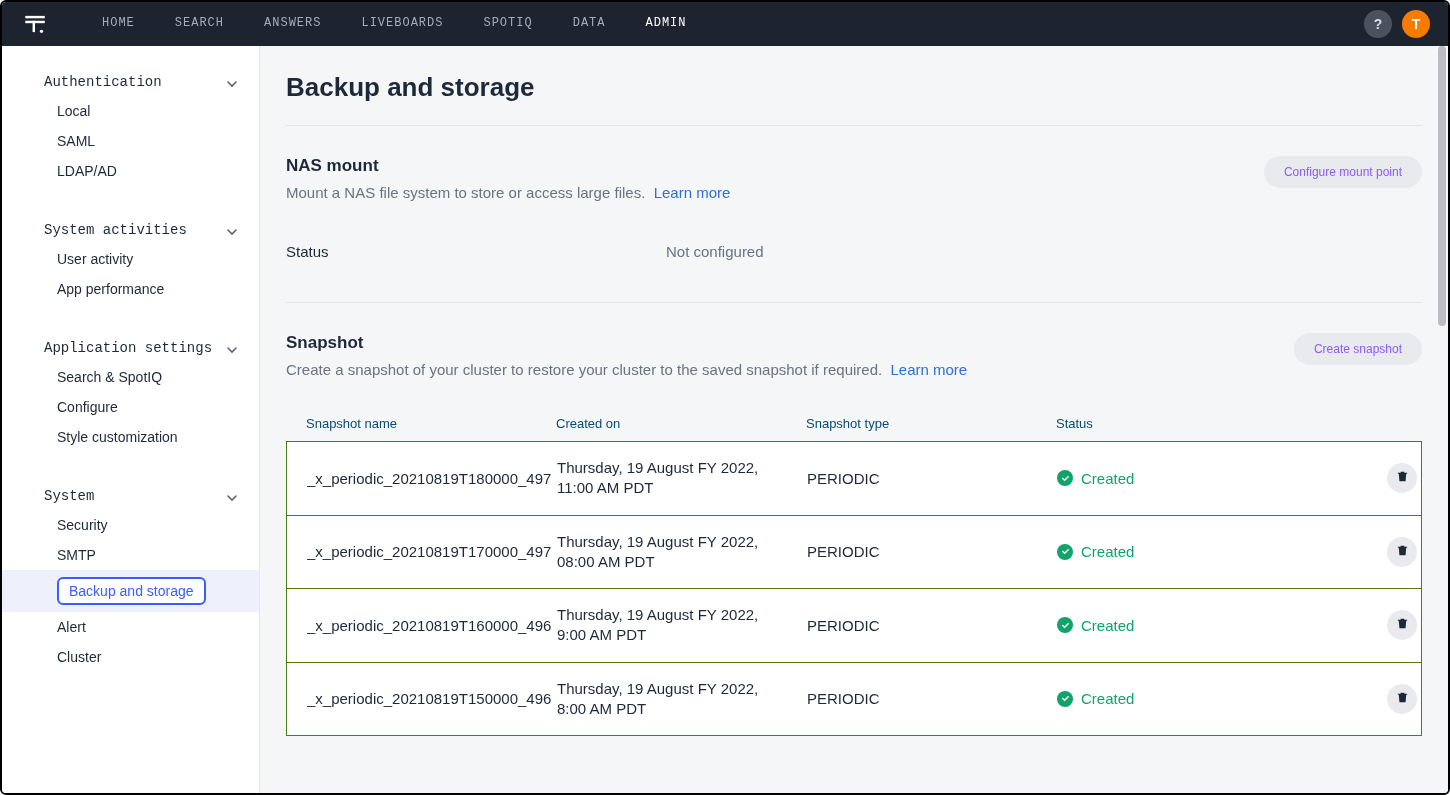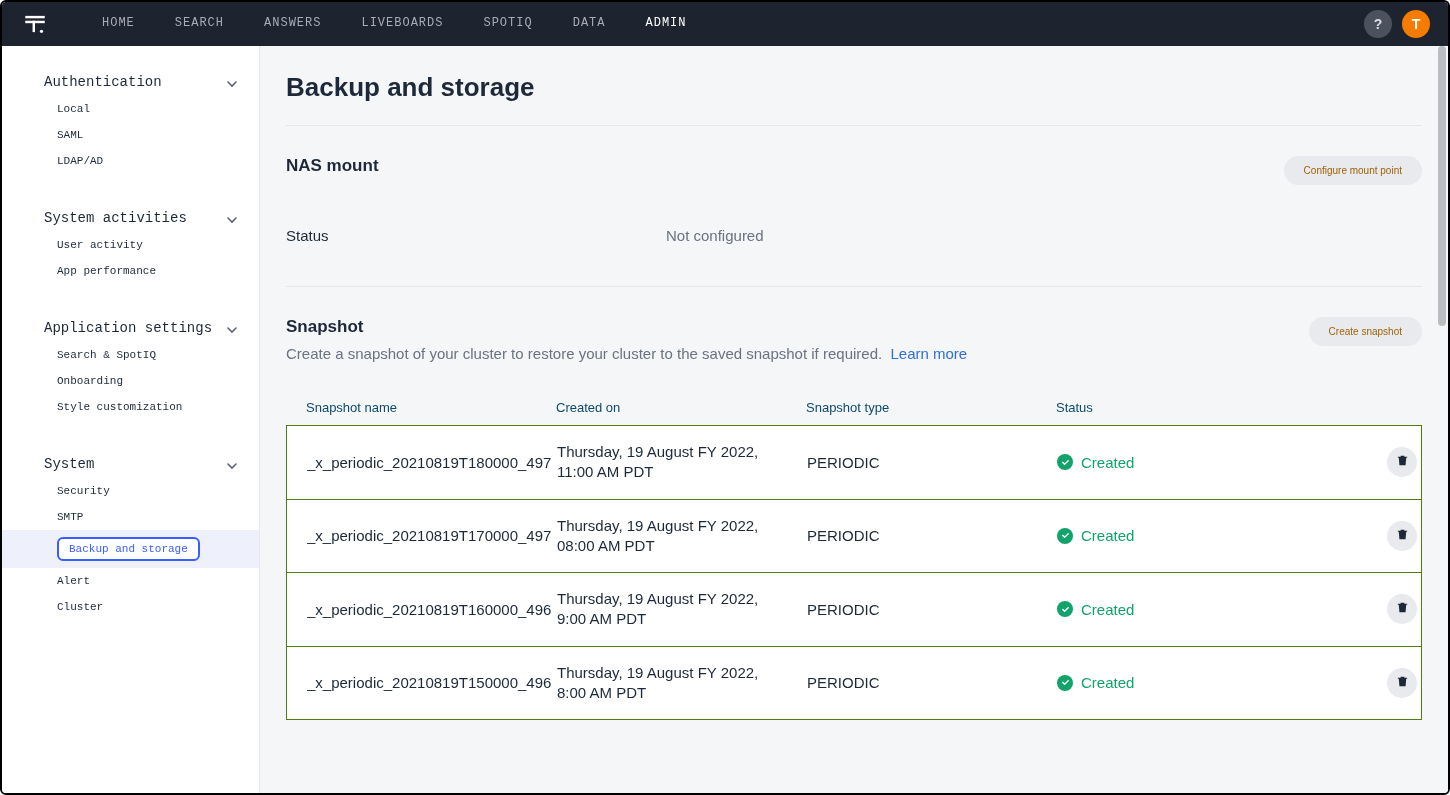--- a/index.html
+++ b/index.html
@@ -86,24 +86,23 @@
     font-weight: 500;
     cursor: pointer;
     font-family: Liberation Mono, monospace;
   }
   .chevron {
     width: 10px; height: 10px;
     display: inline-block;
   }
   .side-item {
     padding: 7px 22px 7px 55px;
-    font-size: 11px;
+    font-size: 14px;
     color: #1d2939;
     cursor: pointer;
-    font-family: Liberation Mono, monospace;
   }
   .side-item.active {
     background: #eef1fb;
   }
   .side-item.active .active-box {
     border: 2px solid #3b5cff;
     border-radius: 6px;
     padding: 4px 10px;
     color: #3b5cff;
     display: inline-block;
@@ -157,25 +156,25 @@
     font-size: 15px;
     color: #6b7280;
   }
   .section-desc a, .link {
     color: #2f6fd8;
     text-decoration: none;
     cursor: pointer;
   }
   .pill-btn {
     background: #e8eaee;
-    color: #a16207;
+    color: #8b5cf6;
     border: none;
     border-radius: 18px;
     padding: 9px 20px;
-    font-size: 10px;
+    font-size: 12px;
     cursor: pointer;
     white-space: nowrap;
   }
 
   .status-row {
     display: flex;
     padding: 42px 0 30px 0;
     font-size: 15px;
   }
   .status-label { width: 380px; color: #1d2939; }
@@ -282,21 +281,21 @@
     <div class="side-group">
       <div class="side-header">
         <span>Application settings</span>
         <span class="chevron">
           <svg viewBox="0 0 10 10" width="10" height="10">
               <path d="M1 3 L5 7 L9 3" stroke="#5b6370" stroke-width="1.6" fill="none" stroke-linecap="round"></path>
             </svg>
         </span>
       </div>
       <div class="side-item">Search &amp; SpotIQ</div>
-      <div class="side-item">Onboarding</div>
+      <div class="side-item">Configure</div>
       <div class="side-item">Style customization</div>
     </div>
 
     <div class="side-sep"></div>
 
     <div class="side-group">
       <div class="side-header">
         <span>System</span>
         <span class="chevron">
           <svg viewBox="0 0 10 10" width="10" height="10">
@@ -316,20 +315,23 @@
 
   <div class="main">
     <div class="scroll-thumb"></div>
 
     <div class="page-title">Backup and storage</div>
 
     <div class="section">
       <div class="section-header-row">
         <div>
           <div class="section-title">NAS mount</div>
+          <div class="section-desc">
+            <span>Mount a NAS file system to store or access large files.</span>&nbsp;&nbsp;<a class="link">Learn more</a>
+          </div>
         </div>
         <button class="pill-btn">Configure mount point</button>
       </div>
       <div class="status-row">
         <div class="status-label">Status</div>
         <div class="status-value">Not configured</div>
       </div>
     </div>
 
     <div class="section">

